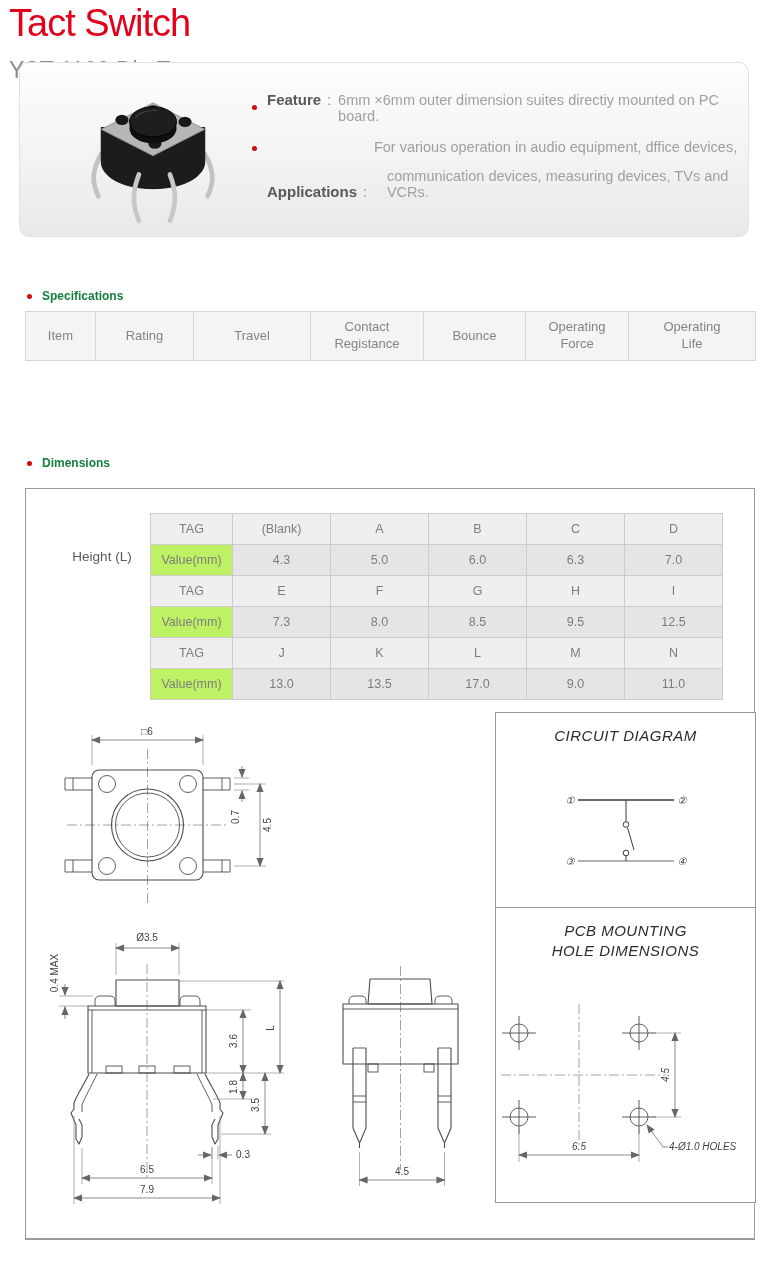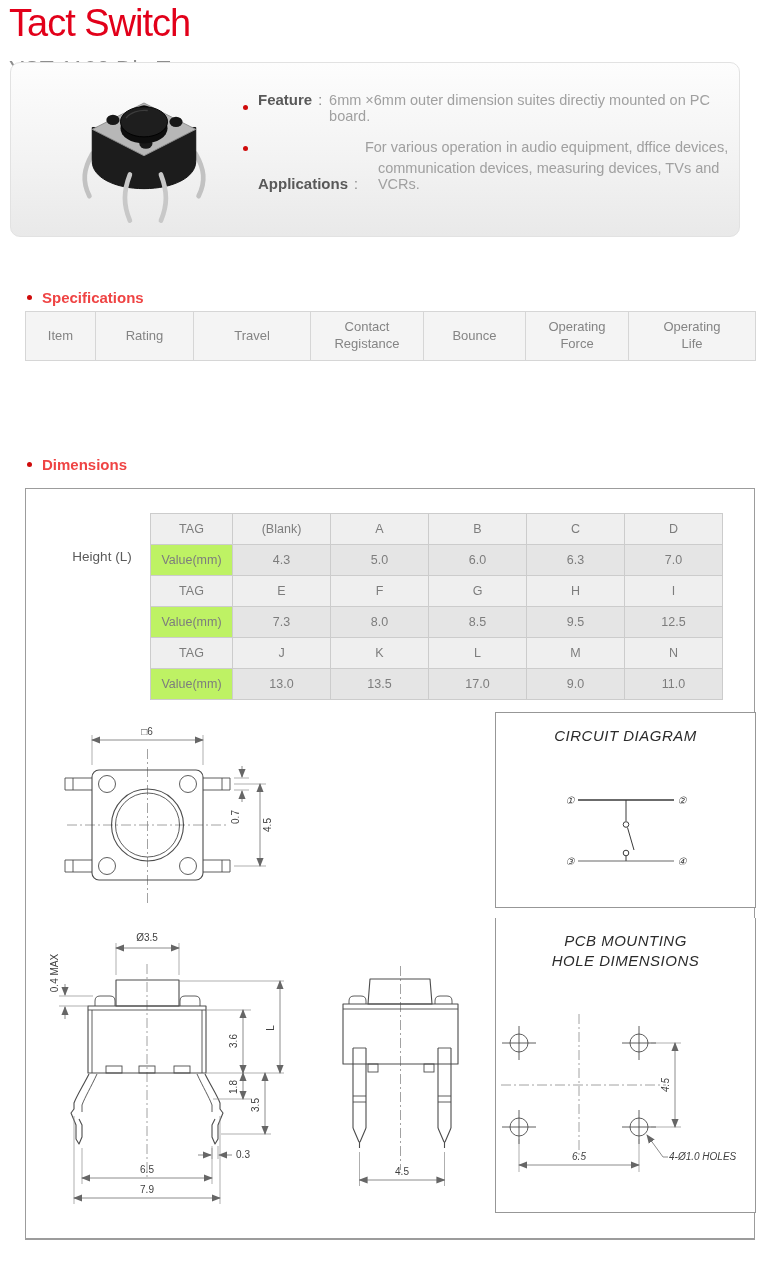--- a/index.html
+++ b/index.html
@@ -5,36 +5,36 @@
   html,body{margin:0;padding:0;background:#fff;}
   .page{position:relative;width:780px;height:1266px;background:#fff;overflow:hidden;
         font-family:"Liberation Sans",sans-serif;}
 
   
   .hdr{position:absolute;left:9px;top:2px;display:flex;align-items:baseline;gap:12px;flex-direction:column;}
   .hdr .title{font-size:38px;color:#e2001a;letter-spacing:-1px;}
   .hdr .subtitle{font-size:23px;color:#8d8d8d;}
 
   
-  .intro{position:absolute;left:10px;top:62px;width:730px;height:175px;box-sizing:border-box;
+  .intro{position:absolute;left:19px;top:62px;width:730px;height:175px;box-sizing:border-box;
          border-radius:10px;border:1px solid #e2e2e2;
          background:linear-gradient(180deg,#fdfdfd 0%,#f3f3f3 55%,#e9e9e9 100%);}
   .photo{position:absolute;left:38px;top:8px;width:190px;height:160px;}
   .intro-line{position:absolute;left:232px;display:flex;align-items:baseline;}
   .dot{width:5px;height:5px;border-radius:50%;background:#cf0b0b;display:inline-block;
        margin-right:10px;align-self:center;flex:0 0 auto;}
   .ilabel{font-size:15px;font-weight:bold;color:#595959;}
   .icolon{font-size:14px;color:#8a8a8a;margin:0 7px 0 6px;}
   .itext{font-size:14.5px;color:#a0a0a0;}
-  .itext-col{display:flex;flex-direction:column;gap:5px;}
+  .itext-col{display:flex;flex-direction:column;gap:13px;}
   .itext-col .l2{margin-left:13px;}
 
   
   .section{position:absolute;left:27px;display:flex;align-items:center;}
-  .section .stitle{font-size:15px;font-weight:bold;color:#ef4444;}
+  .section .stitle{font-size:12px;font-weight:bold;color:#15803d;}
 
   
   table{border-collapse:collapse;table-layout:fixed;border-radius:21px;}
   .spec-table{position:absolute;left:25px;top:311px;width:730px;}
   .spec-table th,.spec-table td{border:1px solid #d6d6d6;text-align:center;vertical-align:middle;
       font-size:13px;color:#848484;font-weight:normal;line-height:1.3;}
   .spec-table th{background:#f4f4f4;height:46px;}
   .spec-table td{height:56px;background:#fff;}
   .spec-table td.first{background:#f4f4f4;}
   .cl2:empty{display:none;}
@@ -362,21 +362,21 @@
         <line x1="131.5" y1="70.5" x2="138" y2="93" stroke="#3a3a3a" stroke-width="1"></line>
         <circle cx="130" cy="96" r="2.8" fill="#fff" stroke="#3a3a3a" stroke-width="1"></circle>
         <line x1="130" y1="99" x2="130" y2="104" stroke="#3a3a3a" stroke-width="1"></line>
         <text x="74" y="43" text-anchor="middle" font-size="15" fill="#444" style="dominant-baseline:central">①</text>
         <text x="186" y="43" text-anchor="middle" font-size="15" fill="#444" style="dominant-baseline:central">②</text>
         <text x="74" y="104" text-anchor="middle" font-size="15" fill="#767676" style="dominant-baseline:central">③</text>
         <text x="186" y="104" text-anchor="middle" font-size="15" fill="#767676" style="dominant-baseline:central">④</text>
       </svg>
     </div>
 
-    <div class="cbox" style="top:429px;height:295px;border-top:none">
+    <div class="cbox" style="top:419px;height:295px;border-top:none">
       <div class="cbox-title">
         <div>PCB MOUNTING</div>
         <div>HOLE DIMENSIONS</div>
       </div>
       <svg class="draw" style="left:0;top:58px" width="259" height="234" viewBox="0 0 259 234">
         <defs>
           <marker id="pcbA" viewBox="0 0 10 10" refX="9" refY="5" markerWidth="9" markerHeight="9" orient="auto-start-reverse" markerUnits="userSpaceOnUse">
             <path d="M0,1 L10,5 L0,9 Z" fill="#666"></path>
           </marker>
         </defs>

